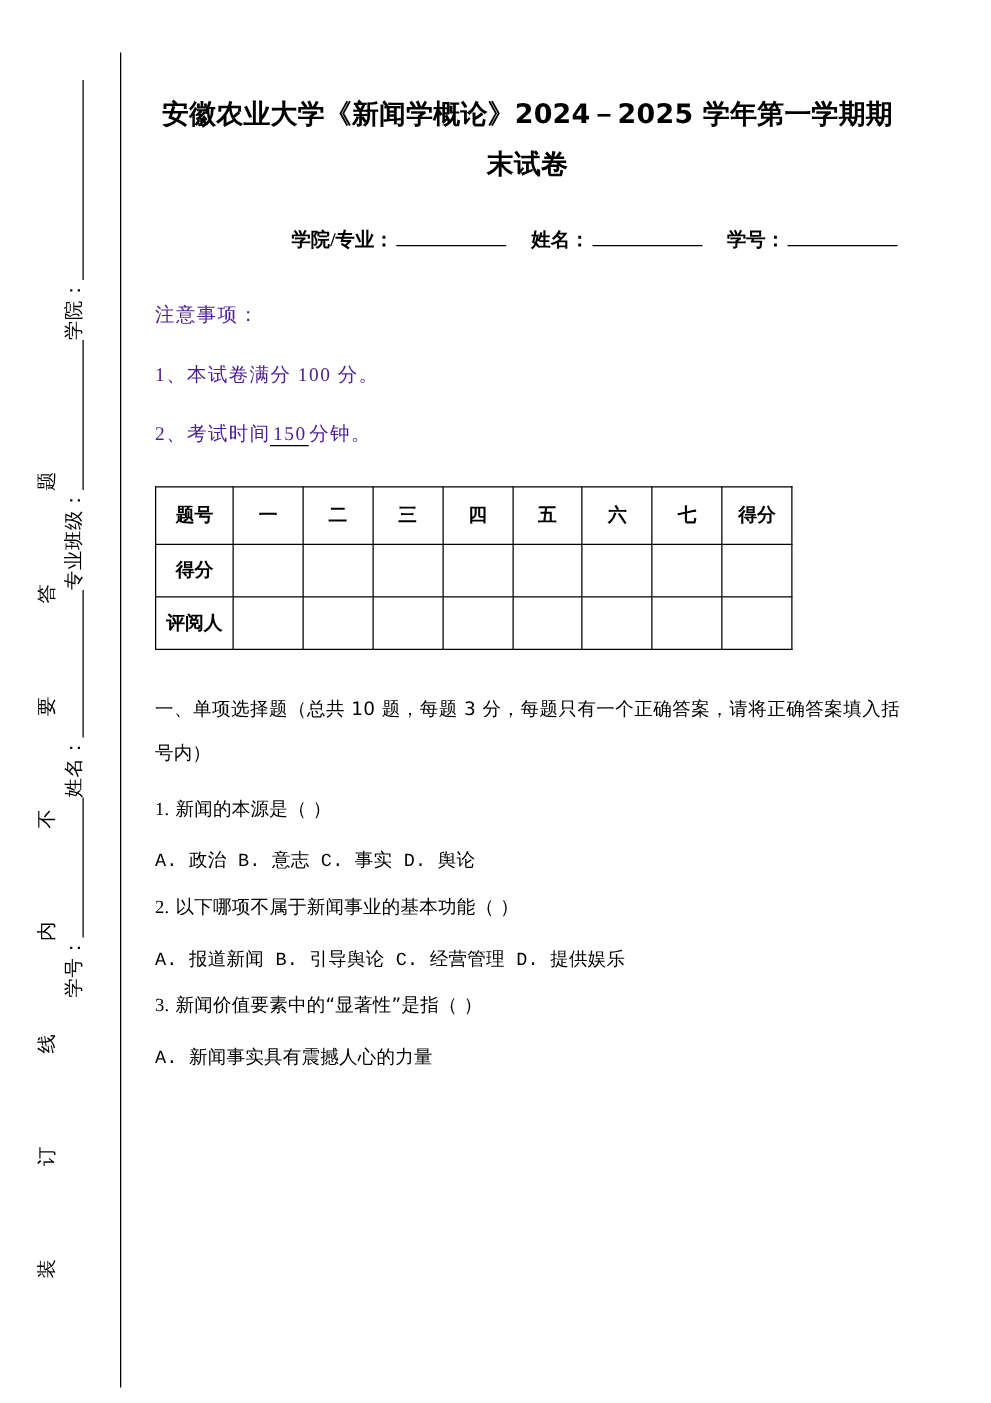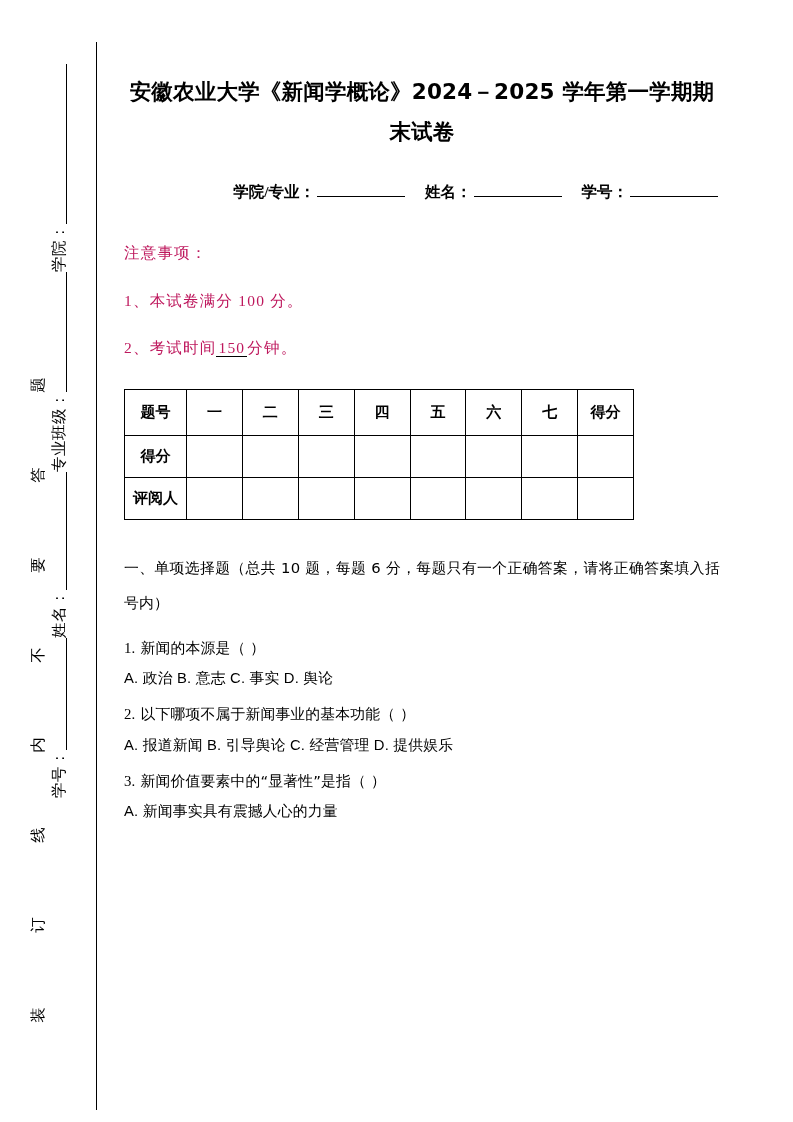--- a/index.html
+++ b/index.html
@@ -122,21 +122,21 @@
     width: 88px;
     height: 13px;
     margin: 0 2px;
   }
   #student-info .gap { display: inline-block; width: 18px; }
 
   .note-block {
     font-family: "Liberation Serif", "DejaVu Serif", serif;
     font-size: 15.5px;
     line-height: 1;
-    color: #be185d;
+    color: #4c1d95;
   }
   .note-line { margin-top: 32px; letter-spacing: 1.2px; }
   #note-heading { margin-top: 42px; }
   .u-inline {
     border-bottom: 1.2px solid #000;
     padding: 0 2px;
   }
 
   
   #score-table {
@@ -168,22 +168,22 @@
     text-align: justify;
   }
   .q-stem {
     margin-top: 21px;
     font-family: "DejaVu Sans", "Liberation Sans", sans-serif;
     font-size: 14.8px;
     line-height: 1;
     letter-spacing: 0.2px;
   }
   .q-opts {
-    margin-top: 16px;
-    font-family: Liberation Sans, sans-serif;
+    margin-top: 28px;
+    font-family: Liberation Mono, monospace;
     font-size: 14.8px;
     line-height: 1;
     letter-spacing: 0.2px;
   }
   .q-stem .lat, .q-opts .lat {
     font-family: "Liberation Serif", "DejaVu Serif", serif;
   }
 
   #page-footer {
     position: absolute;
@@ -279,21 +279,21 @@
           <td></td>
           <td></td>
           <td></td>
           <td></td>
           <td></td>
           <td></td>
         </tr>
       </tbody>
     </table>
 
-    <div class="sec-heading">一、单项选择题（总共 10 题，每题 6 分，每题只有一个正确答案，请将正确答案填入括号内）</div>
+    <div class="sec-heading">一、单项选择题（总共 10 题，每题 3 分，每题只有一个正确答案，请将正确答案填入括号内）</div>
 
     <div class="q-stem">
       <span class="lat">1.</span>
       <span>新闻的本源是（  ）</span>
     </div>
     <div class="q-opts">A. 政治  B. 意志  C. 事实  D. 舆论</div>
 
     <div class="q-stem">
       <span class="lat">2.</span>
       <span>以下哪项不属于新闻事业的基本功能（  ）</span>

